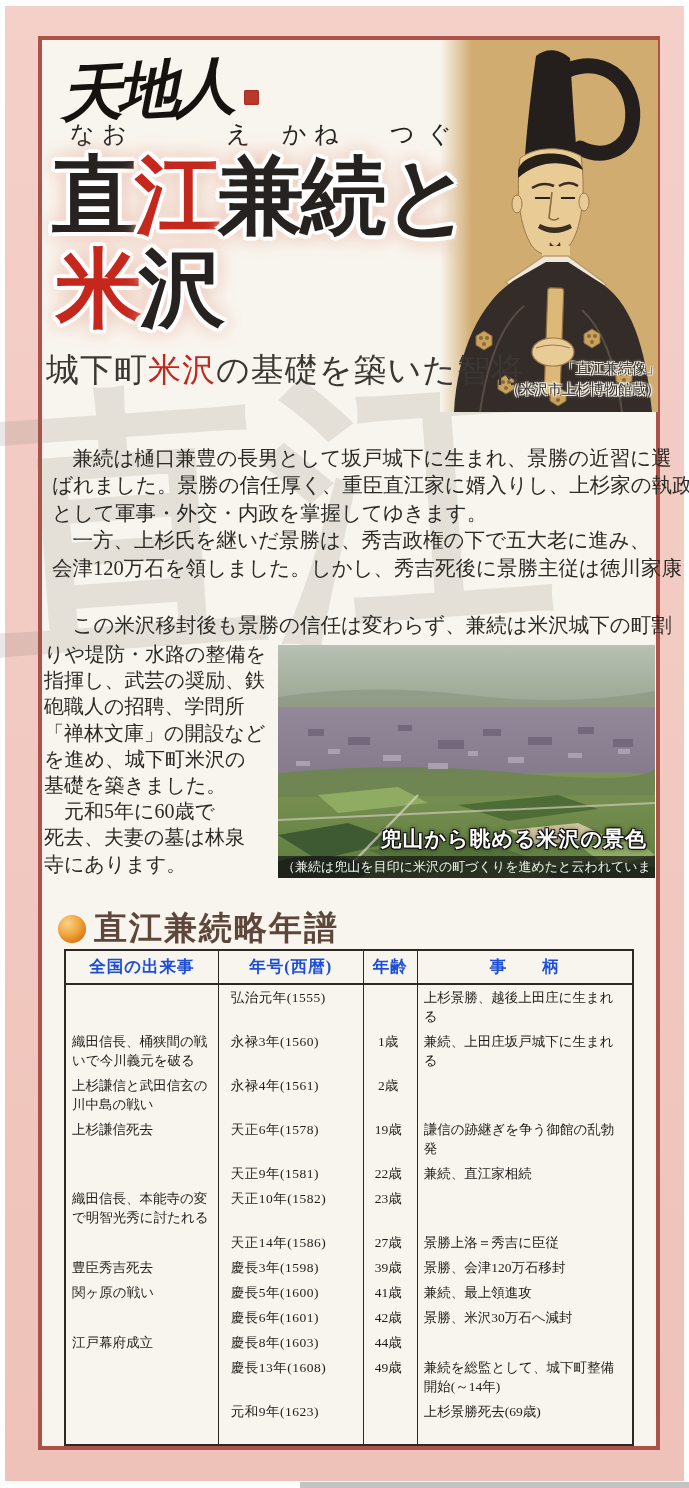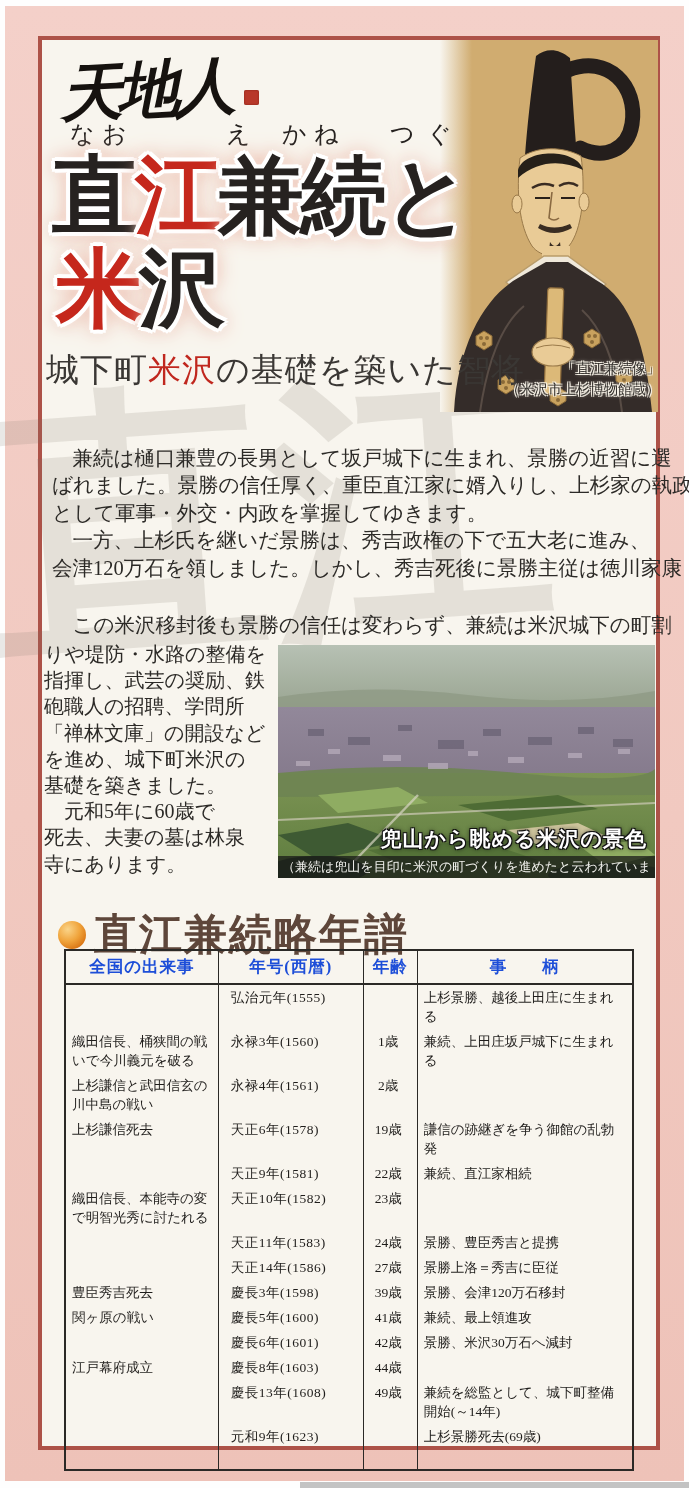--- a/index.html
+++ b/index.html
@@ -54,21 +54,21 @@
   .photo-caption{position:absolute;right:8px;bottom:25px;font-family:"Liberation Sans",sans-serif;
         font-weight:bold;font-size:21px;color:#ffffff;letter-spacing:1px;
         text-shadow:-1px -1px 0 #111,1px -1px 0 #111,-1px 1px 0 #111,1px 1px 0 #111,0 0 5px #000;}
   .photo-subcaption{position:absolute;left:0;bottom:0;width:100%;height:22px;background:rgba(22,22,22,0.72);
         color:#f2f2ee;font-size:13px;line-height:22px;text-align:center;letter-spacing:0;}
 
   
   .section-head{position:absolute;left:58px;top:906px;z-index:2;display:flex;align-items:center;}
   .ball{width:28px;height:28px;border-radius:50%;margin-right:8px;
         background:radial-gradient(circle at 35% 30%,#fad489,#f0a43c 45%,#da7514 78%,#c05e0e);}
-  .section-title{font-size:43px;font-weight:bold;color:#5e463a;letter-spacing:2px;}
+  .section-title{font-size:33px;font-weight:bold;color:#5e463a;letter-spacing:2px;}
 
   .yt-wrap{position:absolute;left:64px;top:949px;width:570px;z-index:2;}
   table.yt{width:100%;border-collapse:collapse;border:2.5px solid #2b2926;table-layout:fixed;}
   .yt th{font-size:16.5px;font-weight:bold;color:#1d4ed8;padding:5px 4px;letter-spacing:1px;
         border-bottom:2px solid #2b2926;}
   .yt th,.yt td{border-right:1.4px solid #2b2926;}
   .yt th:last-child,.yt td:last-child{border-right:none;}
   .yt td{font-size:13.5px;line-height:19px;color:#1f1d1b;padding:3px 6px;vertical-align:top;}
   .yt tr.first td{}
   .yt td.age{text-align:center;padding-right:10px;}
@@ -301,26 +301,20 @@
             <td>兼続、直江家相続</td>
           </tr>
         <tr>
             <td>織田信長、本能寺の変で明智光秀に討たれる</td>
             <td class="era">天正10年(1582)</td>
             <td class="age">23歳</td>
             <td></td>
           </tr>
         <tr>
             <td></td>
-            <td class="era">天正11年(1583)</td>
-            <td class="age">24歳</td>
-            <td>景勝、豊臣秀吉と提携</td>
-          </tr>
-        <tr>
-            <td></td>
             <td class="era">天正14年(1586)</td>
             <td class="age">27歳</td>
             <td>景勝上洛＝秀吉に臣従</td>
           </tr>
         <tr>
             <td>豊臣秀吉死去</td>
             <td class="era">慶長3年(1598)</td>
             <td class="age">39歳</td>
             <td>景勝、会津120万石移封</td>
           </tr>

